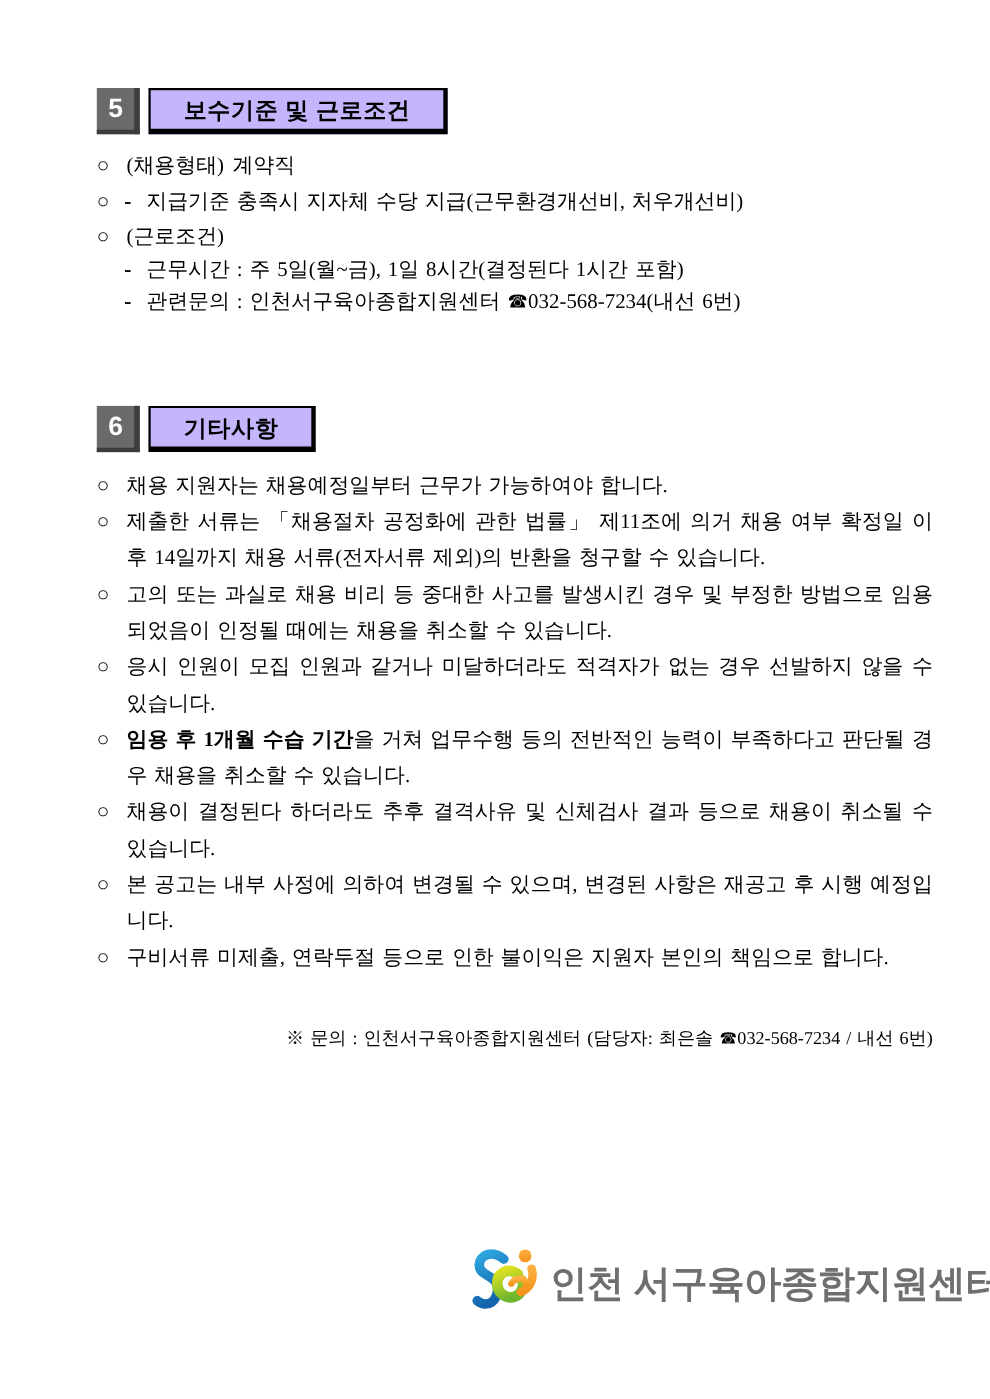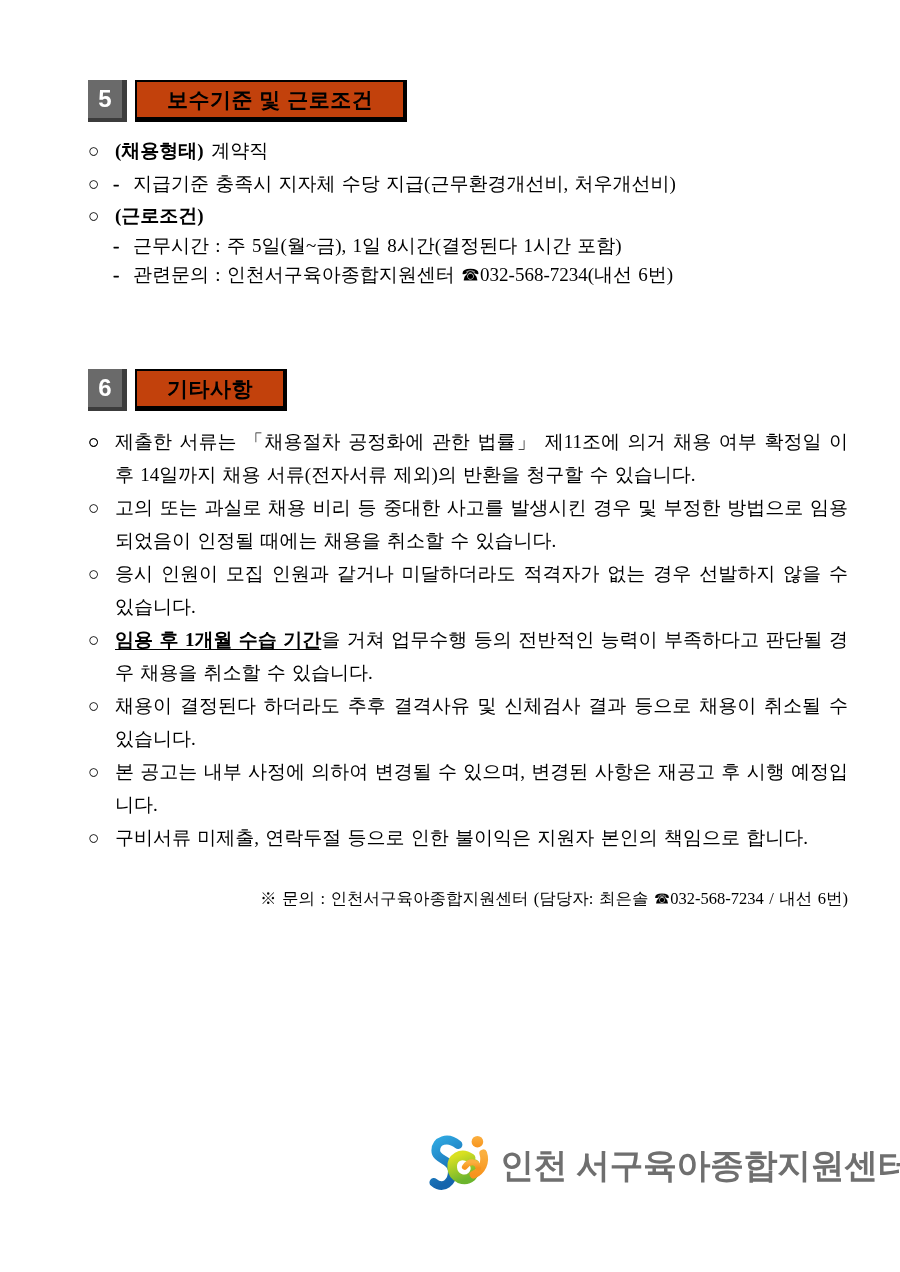--- a/index.html
+++ b/index.html
@@ -21,48 +21,48 @@
     background:#6a6a6a;
     border-right:5px solid #3c3c3c;
     border-bottom:4px solid #3c3c3c;
     color:#fff;
     font-family:"Liberation Sans","DejaVu Sans",sans-serif;
     font-weight:bold; font-size:24px;
     display:flex; align-items:center; justify-content:center;
   }
   .title-box {
     margin-left:8px;
-    background:#c2410c;
+    background:#c4b5fd;
     border:2px solid #000;
     border-right-width:4px;
     border-bottom-width:5px;
     padding:4px 30px 3px 30px;
     font-family:"Liberation Sans","DejaVu Sans",sans-serif;
     font-weight:bold; font-size:21px;
     display:flex; align-items:center;
     letter-spacing:0.5px;
     white-space:nowrap;
   }
 
   
   .list { margin-top:14px; font-size:19px; }
   .li { position:relative; padding-left:27px; text-align:justify; word-spacing:0.08em; }
   .li .mk { position:absolute; left:0; top:0; }
   .sec5 .li { line-height:30px; }
   .sec5 .li.circle { margin-top:3px; }
   .sec5 .li.dash { margin-left:25px; padding-left:20px; line-height:29px; }
   .sec6 .li { line-height:33px; }
-  .lbl { font-weight:bold; margin-right:0.4em; }
-  .em { font-weight:bold; text-decoration:underline; text-underline-offset:3px; }
+  .lbl { font-weight:normal; margin-right:0.4em; }
+  .em { font-weight:bold; text-underline-offset:3px; }
 
   .sec6 { margin-top:80px; }
 
   
   .inquiry-note {
-    margin-top:34px;
+    margin-top:46px;
     text-align:right;
     padding-right:0px;
     font-size:16.5px;
     word-spacing:0.08em;
   }
 
   
   .logo-row {
     position:absolute; left:428px; top:1132px;
     display:flex; align-items:center; gap:10px;
@@ -122,20 +122,21 @@
     </section>
 
     <section class="sec6">
       <div class="sec-header">
         <div class="num-box">6</div>
         <div class="title-box">기타사항</div>
       </div>
       <div class="list">
         <div class="li">
           <span class="mk">○</span>
+          <span class="tx">채용 지원자는 채용예정일부터 근무가 가능하여야 합니다.</span>
         </div>
         <div class="li">
           <span class="mk">○</span>
           <span class="tx">제출한 서류는 「채용절차 공정화에 관한 법률」 제11조에 의거 채용 여부 확정일 이후 14일까지 채용 서류(전자서류 제외)의 반환을 청구할 수 있습니다.</span>
         </div>
         <div class="li">
           <span class="mk">○</span>
           <span class="tx">고의 또는 과실로 채용 비리 등 중대한 사고를 발생시킨 경우 및 부정한 방법으로 임용되었음이 인정될 때에는 채용을 취소할 수 있습니다.</span>
         </div>
         <div class="li">

